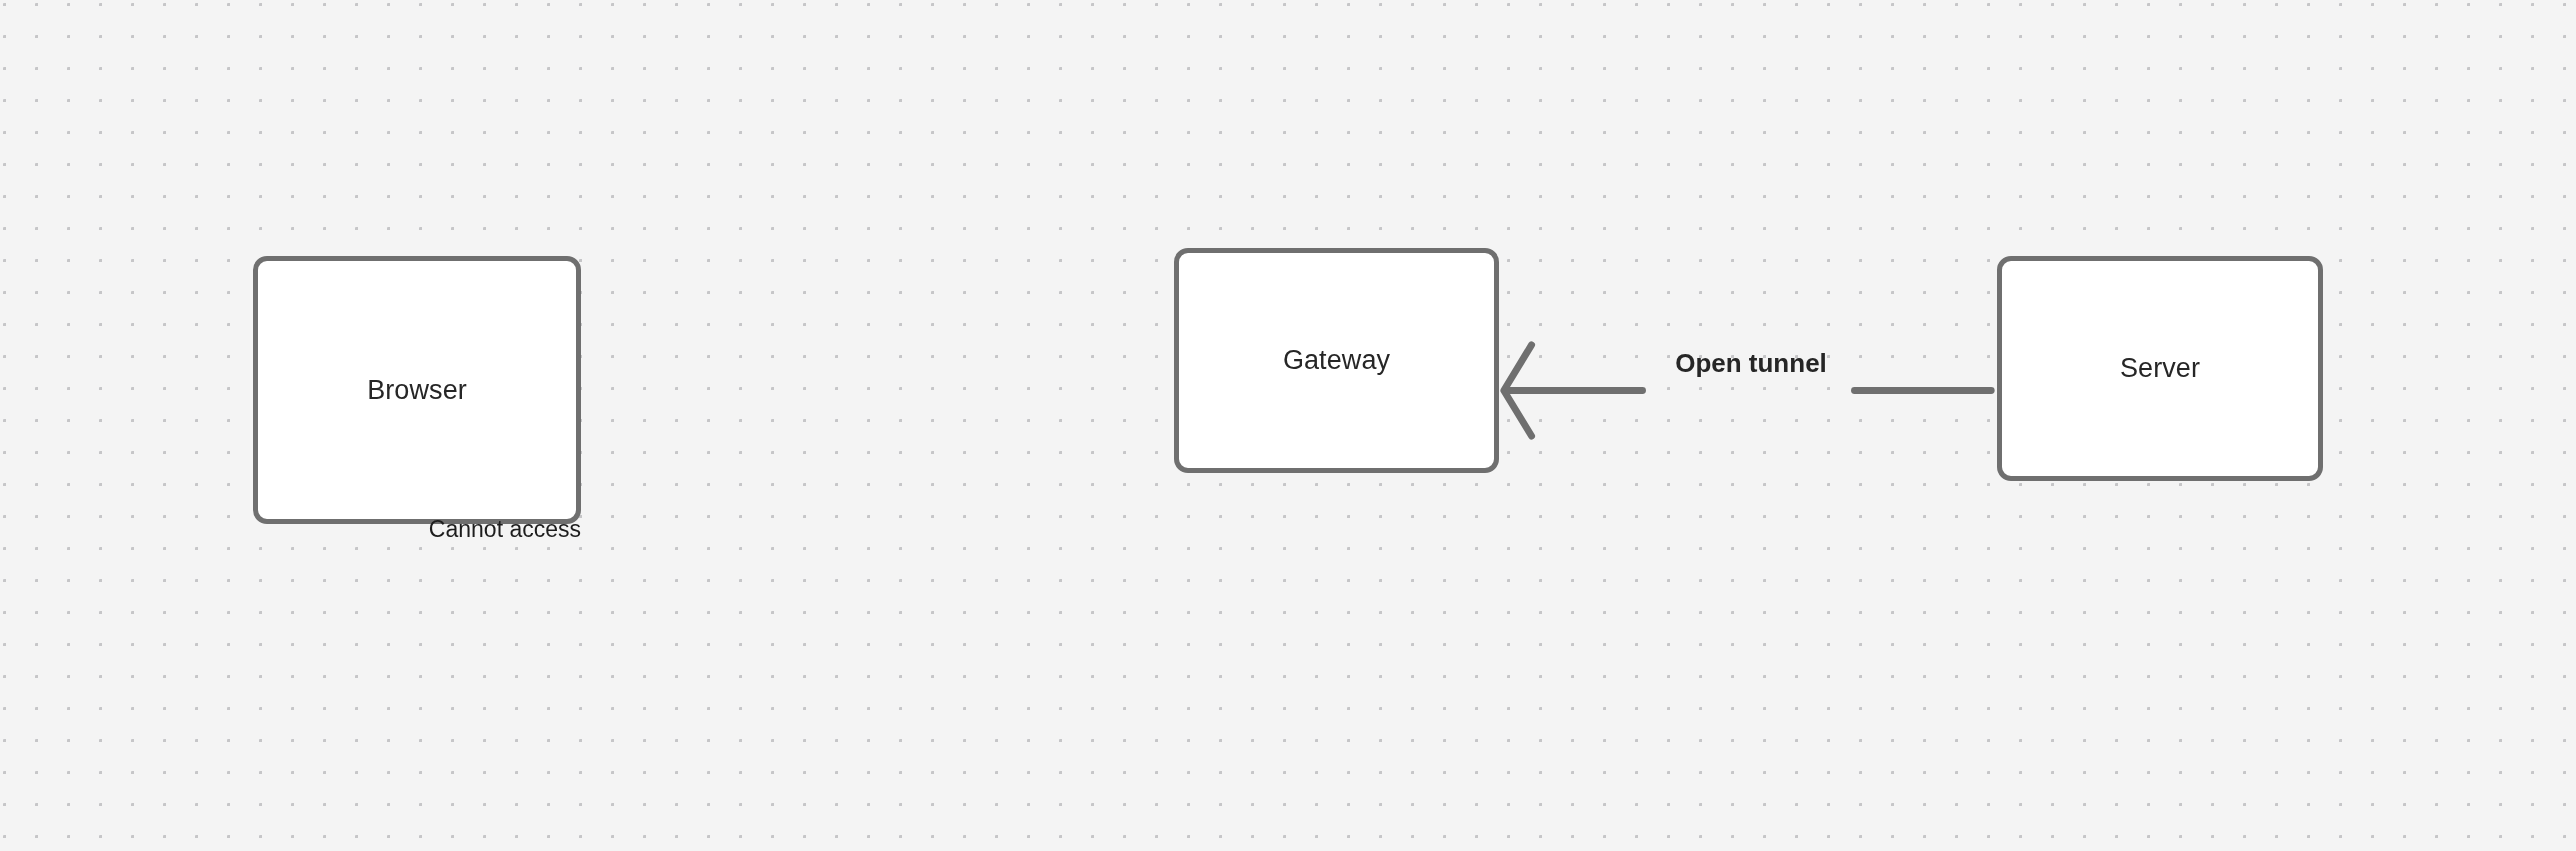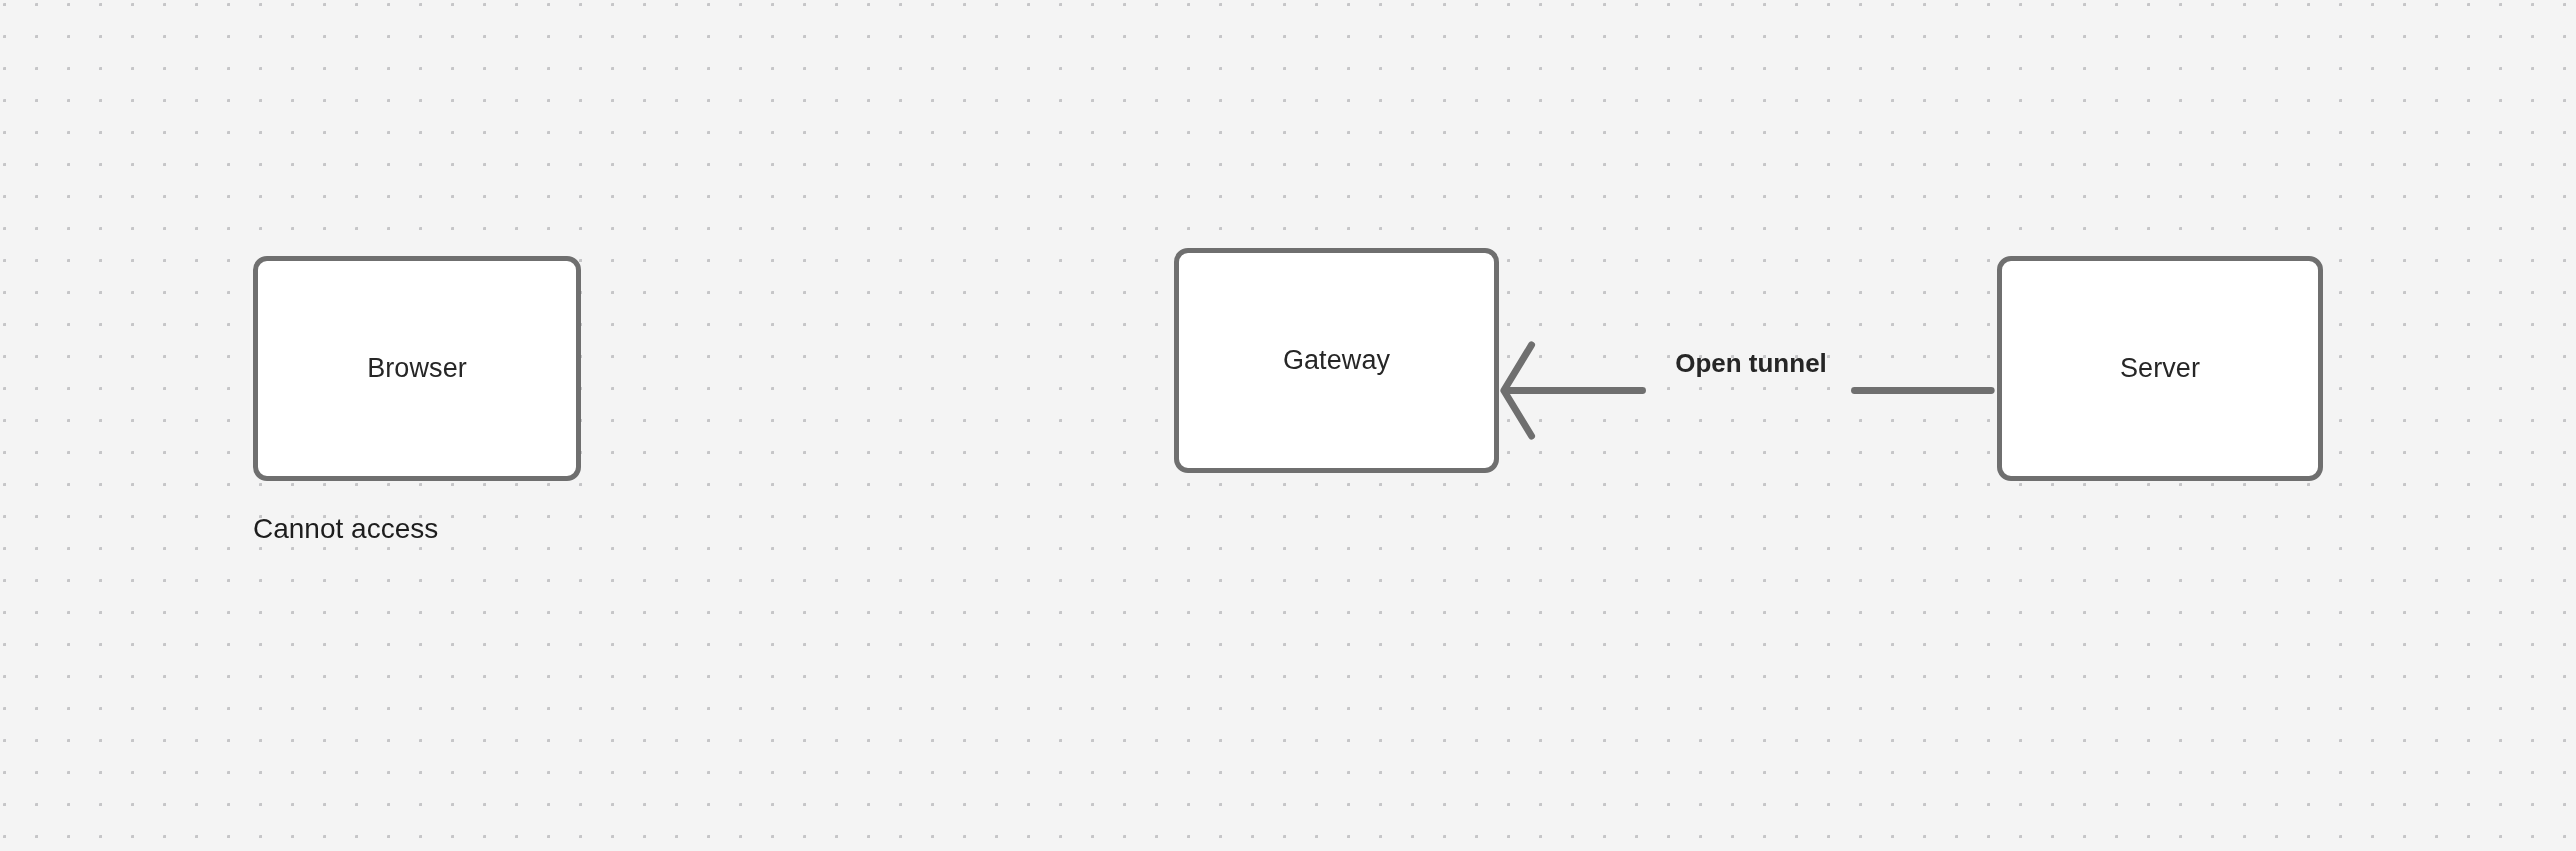--- a/index.html
+++ b/index.html
@@ -38,29 +38,29 @@
   }
   .node-label {
     font-size: 27px;
     line-height: 1.2;
     color: #262626;
     letter-spacing: 0.1px;
     white-space: nowrap;
     user-select: none;
   }
 
-  #node-browser { left: 253px; top: 256px; width: 328px; height: 225px; }
+  #node-browser { left: 253px; top: 256px; width: 328px; height: 268px; }
   #node-gateway { left: 1174px; top: 248px; width: 325px; height: 225px; }
   #node-server  { left: 1997px; top: 256px; width: 326px; height: 225px; }
 
   
   .caption {
     position: absolute;
-    text-align: left;
-    font-size: 28px;
+    text-align: right;
+    font-size: 23px;
     line-height: 48px;
     color: #1d1d1d;
     white-space: nowrap;
     user-select: none;
   }
   #browser-caption {
     left: 253px;
     top: 505px;
     width: 328px;
   }

